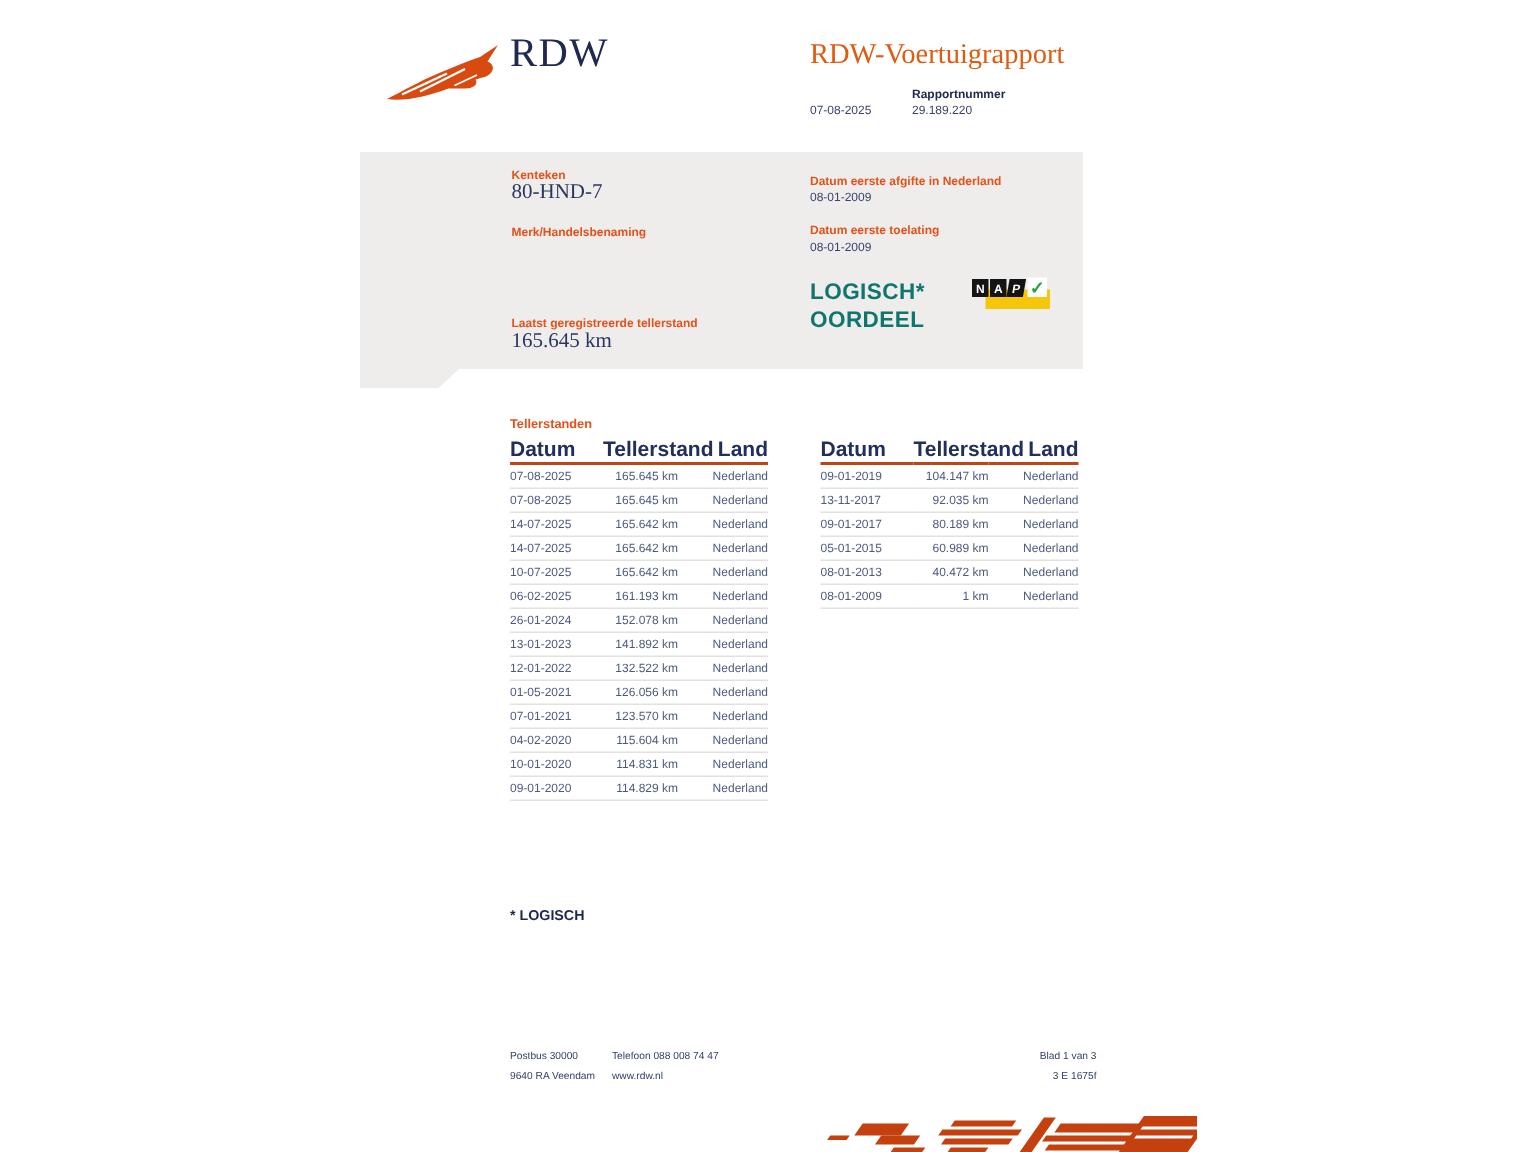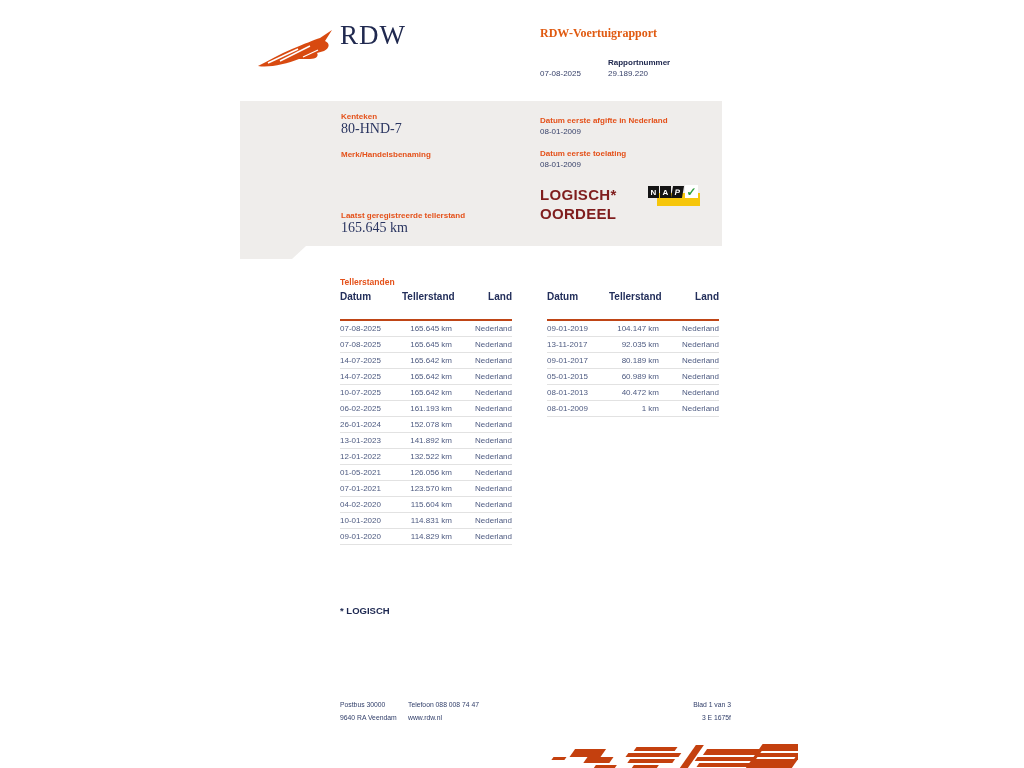--- a/index.html
+++ b/index.html
@@ -4,51 +4,51 @@
 <style>
   html,body{margin:0;padding:0;background:#fff;}
   .page{position:relative;width:1024px;height:768px;background:#ffffff;overflow:hidden;
         font-family:"Liberation Sans",sans-serif;}
 
   
   .bird{position:absolute;left:256px;top:28px;width:80px;height:42px;}
   .wordmark{position:absolute;left:340px;top:20px;font-family:"Liberation Serif",serif;
             font-size:27px;letter-spacing:1px;color:#20294f;}
   .doc-title{position:absolute;left:540px;top:26px;font-family:"Liberation Serif",serif;
-             font-weight:bold;font-size:12px;color:#e05a10;}
+             font-weight:normal;font-size:19px;color:#e05a10;}
   .meta-label{position:absolute;font-size:8px;font-weight:bold;color:#20294f;}
   .meta-value{position:absolute;font-size:8px;color:#39436b;}
 
   
   .sumbox{position:absolute;left:240px;top:101px;width:482px;height:158px;background:#efedeb;
           clip-path:polygon(0px 0px,482px 0px,482px 145px,66px 145px,52px 158px,0px 158px);}
   .olabel{position:absolute;font-size:8px;font-weight:bold;color:#e4511a;}
   .serifval{position:absolute;font-family:"Liberation Serif",serif;font-size:14px;color:#2a3560;}
   .smallval{position:absolute;font-size:8px;color:#39436b;}
   .oordeel{position:absolute;left:300px;top:84px;font-size:15px;line-height:19px;
-           font-weight:bold;color:#7f1d1d;letter-spacing:.3px;}
+           font-weight:bold;color:#0f766e;letter-spacing:.3px;}
 
   
   .nap{position:absolute;left:408px;top:83px;width:52px;height:24px;}
   .nap-yellow{position:absolute;left:9px;top:9px;width:43px;height:13px;background:#f6c60b;}
   .nap-letter{position:absolute;top:2px;width:11px;height:12px;background:#141414;color:#fff;
               font-size:8px;font-weight:bold;display:flex;align-items:center;justify-content:center;}
   .nap-n{left:0;}
   .nap-a{left:12px;}
   .nap-p{left:24px;transform:skewX(-10deg);}
   .nap-check{position:absolute;left:37px;top:1px;width:13px;height:13px;background:#fff;
              color:#2f9e3e;font-size:12px;font-weight:bold;display:flex;align-items:center;
              justify-content:center;}
 
   
   .tbl-title{position:absolute;left:340px;top:277px;font-size:8.5px;font-weight:bold;color:#e4511a;}
   .mtable{position:absolute;width:172px;}
   .mtable table{width:100%;border-collapse:collapse;table-layout:fixed;}
-  .mtable th{font-size:10px;font-weight:bold;color:#232f5b;text-align:right;
-             border-bottom:2px solid #bf4516;padding:2px 0 17px;}
+  .mtable th{font-size:14px;font-weight:bold;color:#232f5b;text-align:right;
+             border-bottom:2px solid #bf4516;padding:2px 0 1px;}
   .mtable th:first-child{text-align:left;}
   .mtable td{font-size:8px;color:#4d5a80;text-align:right;border-bottom:1px solid #e2e2e2;
              padding:3px 0 3px;}
   .mtable td:first-child{text-align:left;}
   .c-datum{width:62px;} .c-tstand{width:50px;} .c-land{width:60px;}
 
   
   .fn-title{position:absolute;left:340px;top:605px;font-size:9.5px;font-weight:bold;color:#1c2750;}
   .fn-body{position:absolute;left:340px;top:620px;width:392px;font-size:8px;line-height:14.5px;
            color:#e0622a;}

